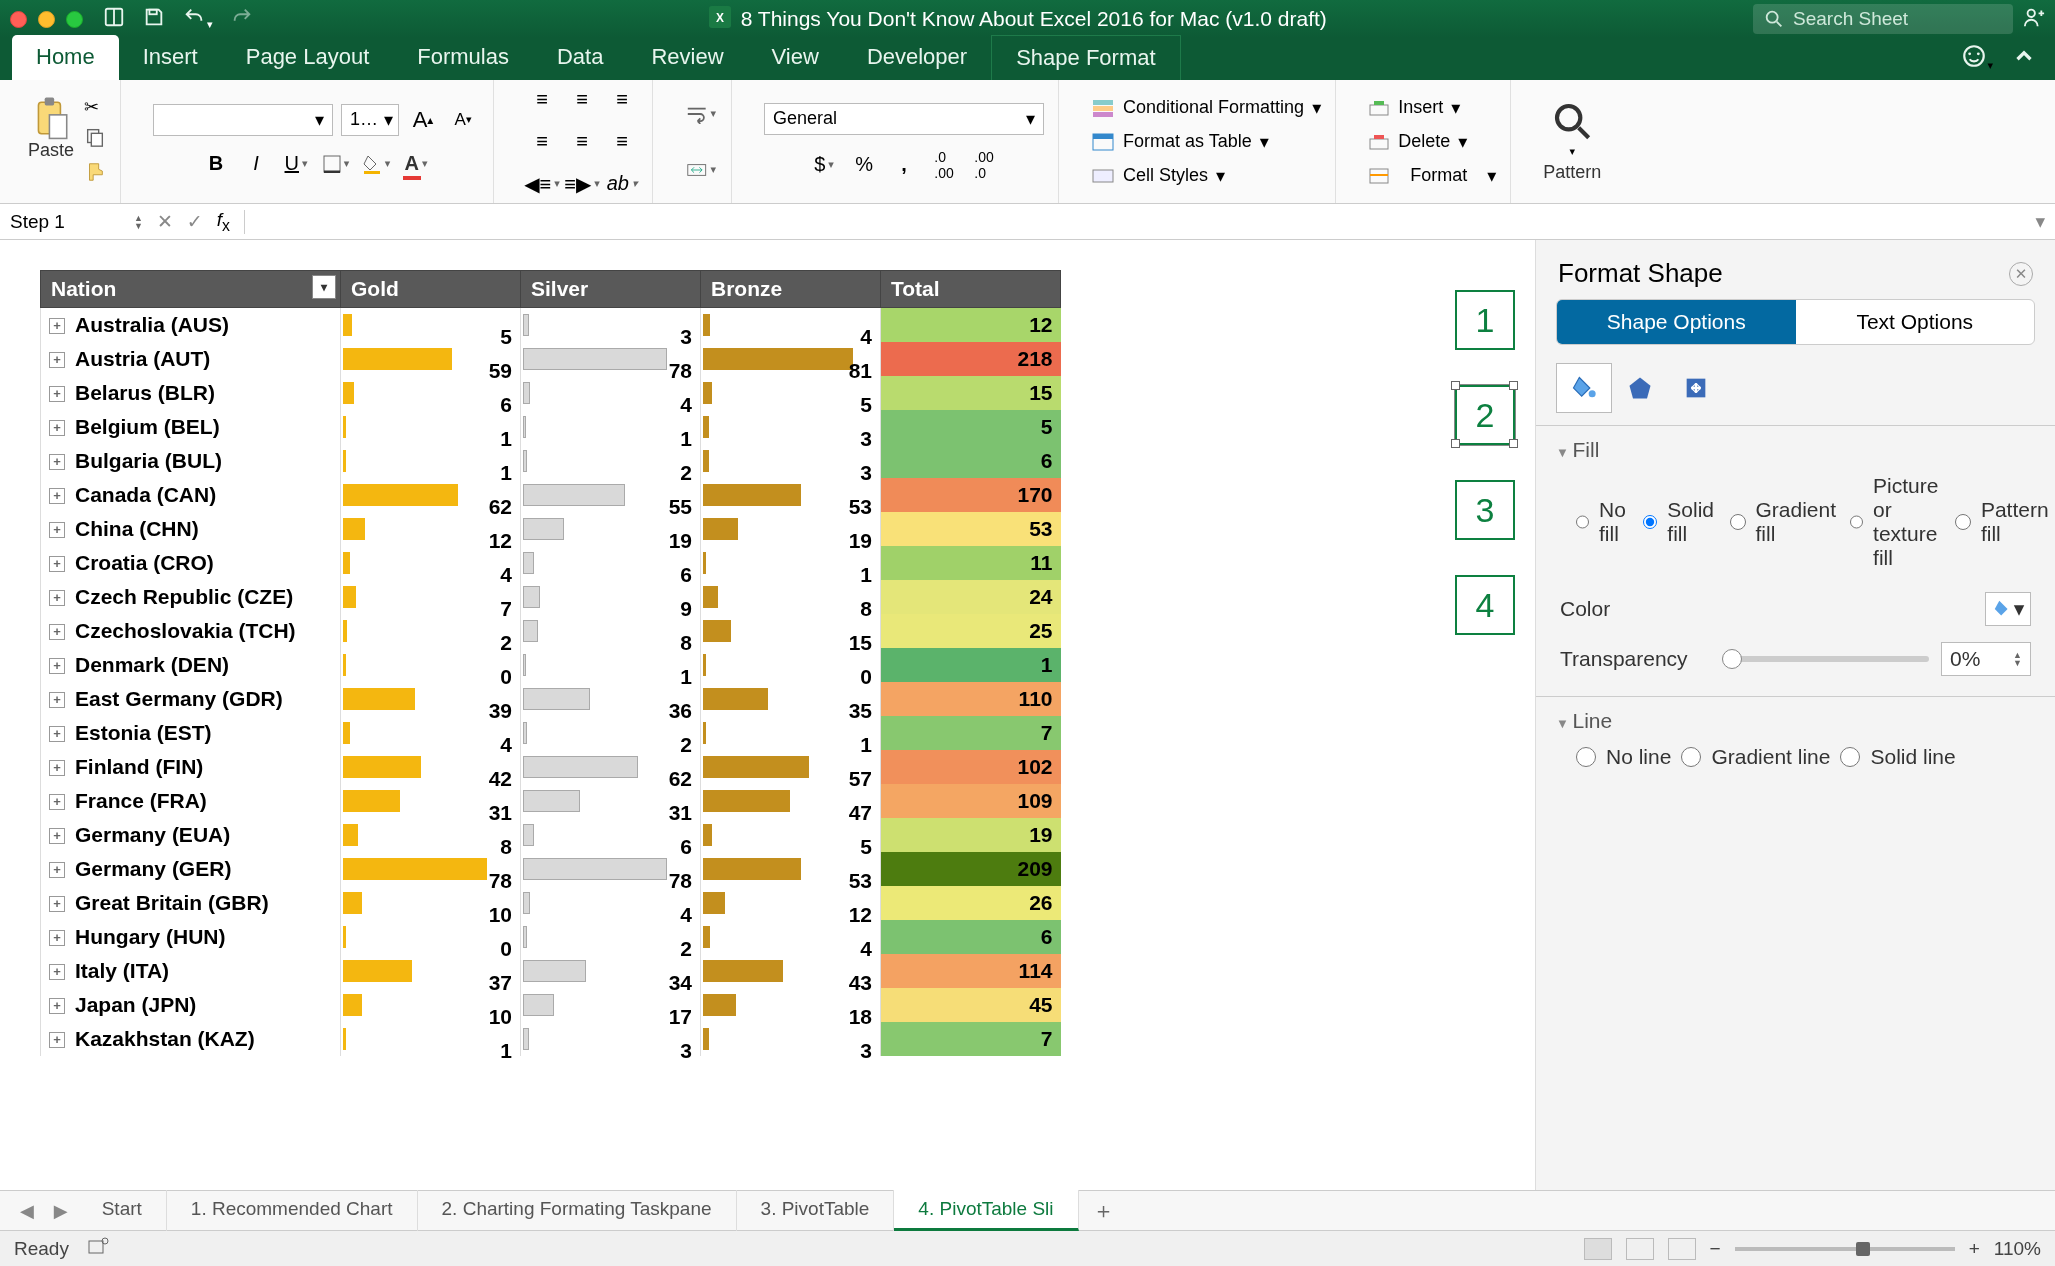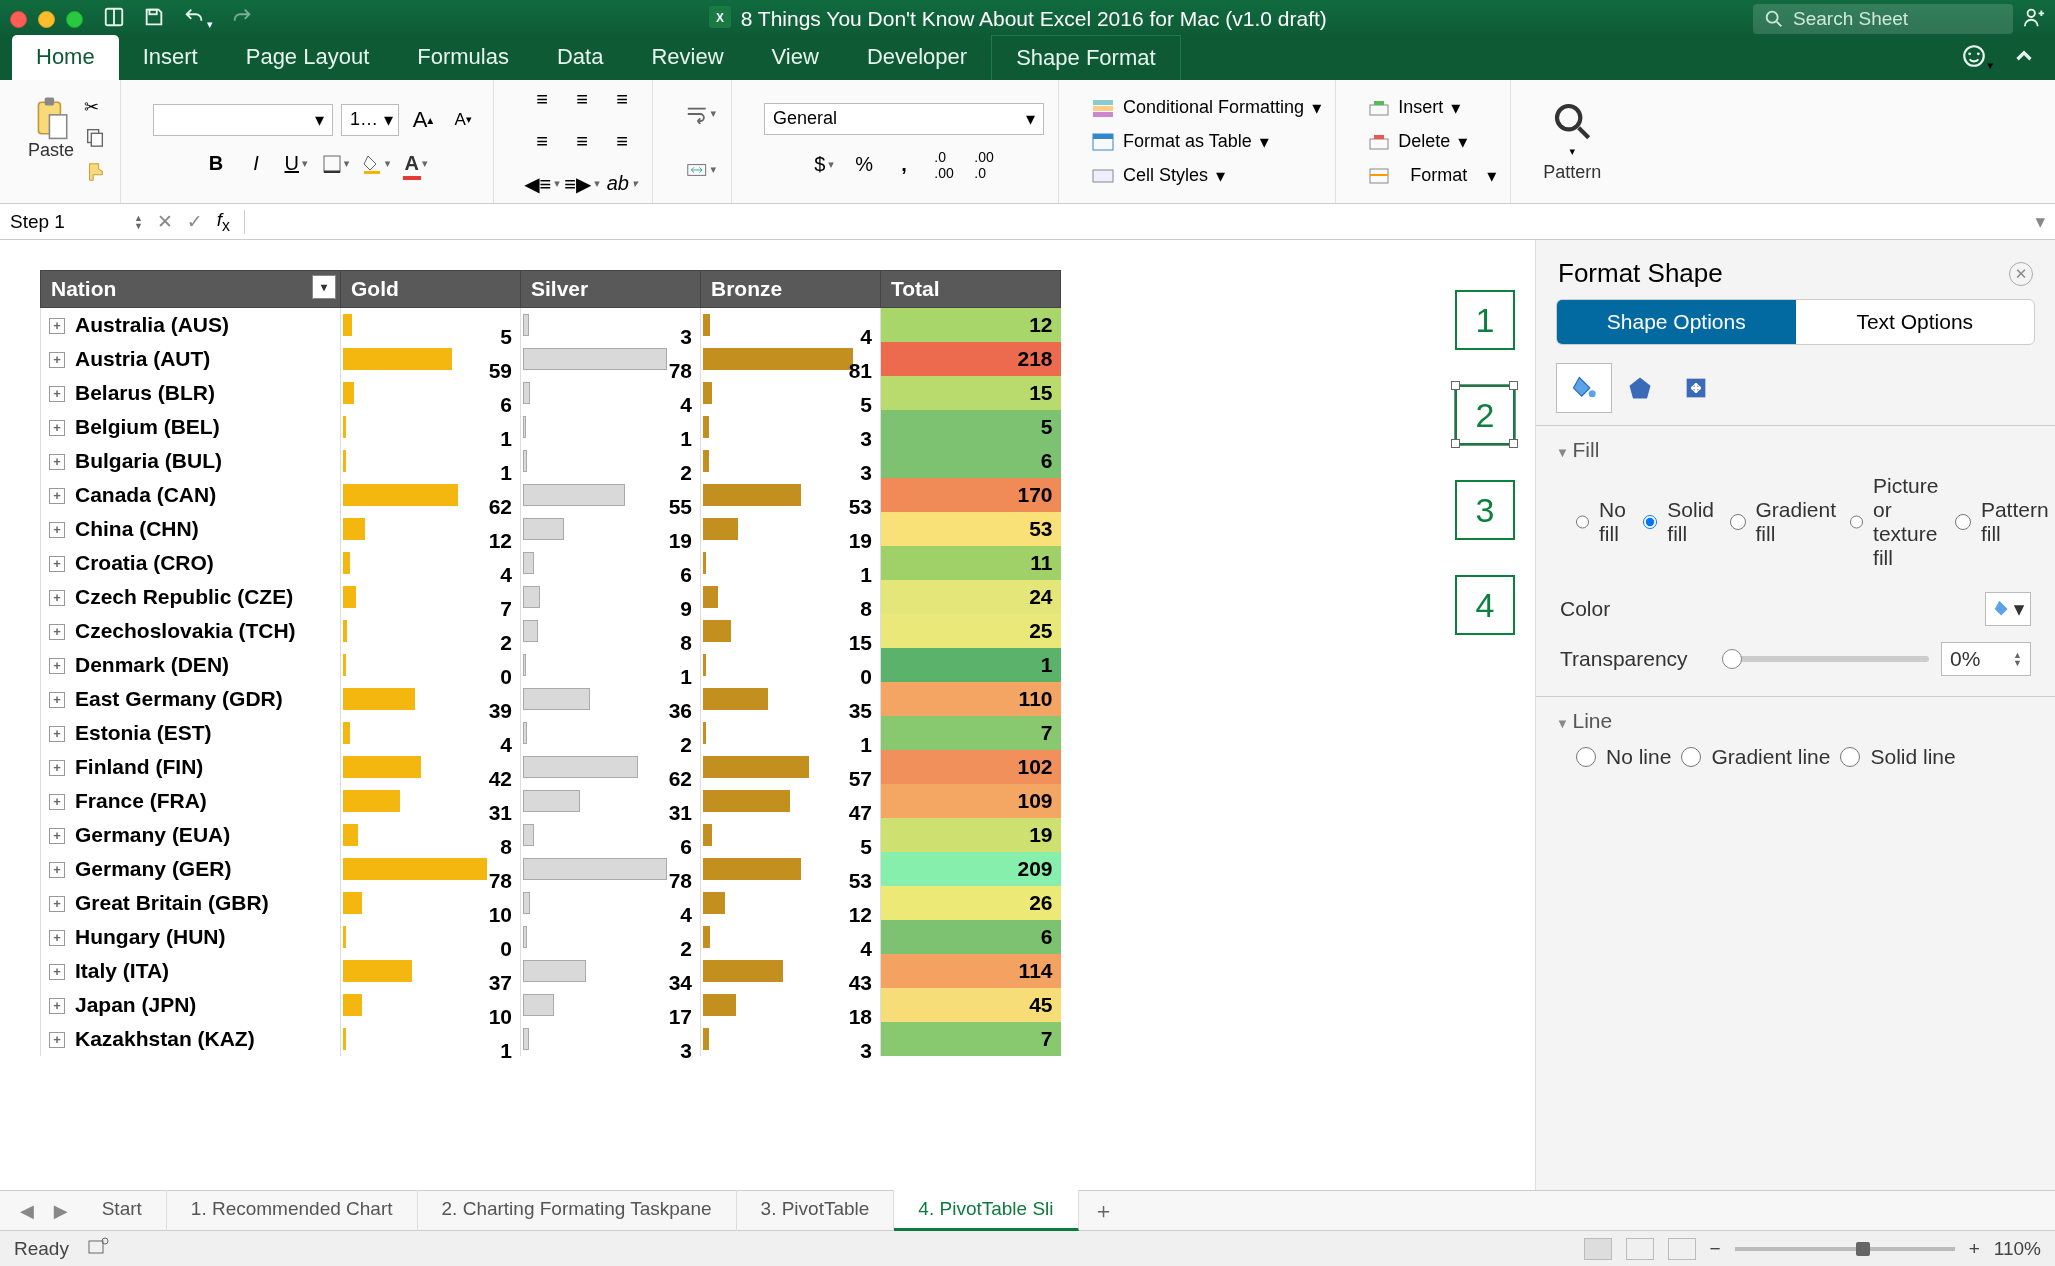--- a/index.html
+++ b/index.html
@@ -616,21 +616,21 @@
               <span class="val">78</span>
             </td>
             <td class="barcell">
               <div class="bar silver" style="width:144.44444444444443px"></div>
               <span class="val">78</span>
             </td>
             <td class="barcell">
               <div class="bar bronze" style="width:98.14814814814815px"></div>
               <span class="val">53</span>
             </td>
-            <td class="totalcell" style="background: #86efac; margin-left: 17px;">209</td>
+            <td class="totalcell" style="background: #4d7c0f; margin-left: 17px;">209</td>
           </tr>
           <tr>
             <td class="nation"><span class="expand">+</span>Great Britain (GBR)</td>
             <td class="barcell">
               <div class="bar gold" style="width:18.51851851851852px"></div>
               <span class="val">10</span>
             </td>
             <td class="barcell">
               <div class="bar silver" style="width:7.4074074074074066px"></div>
               <span class="val">4</span>

